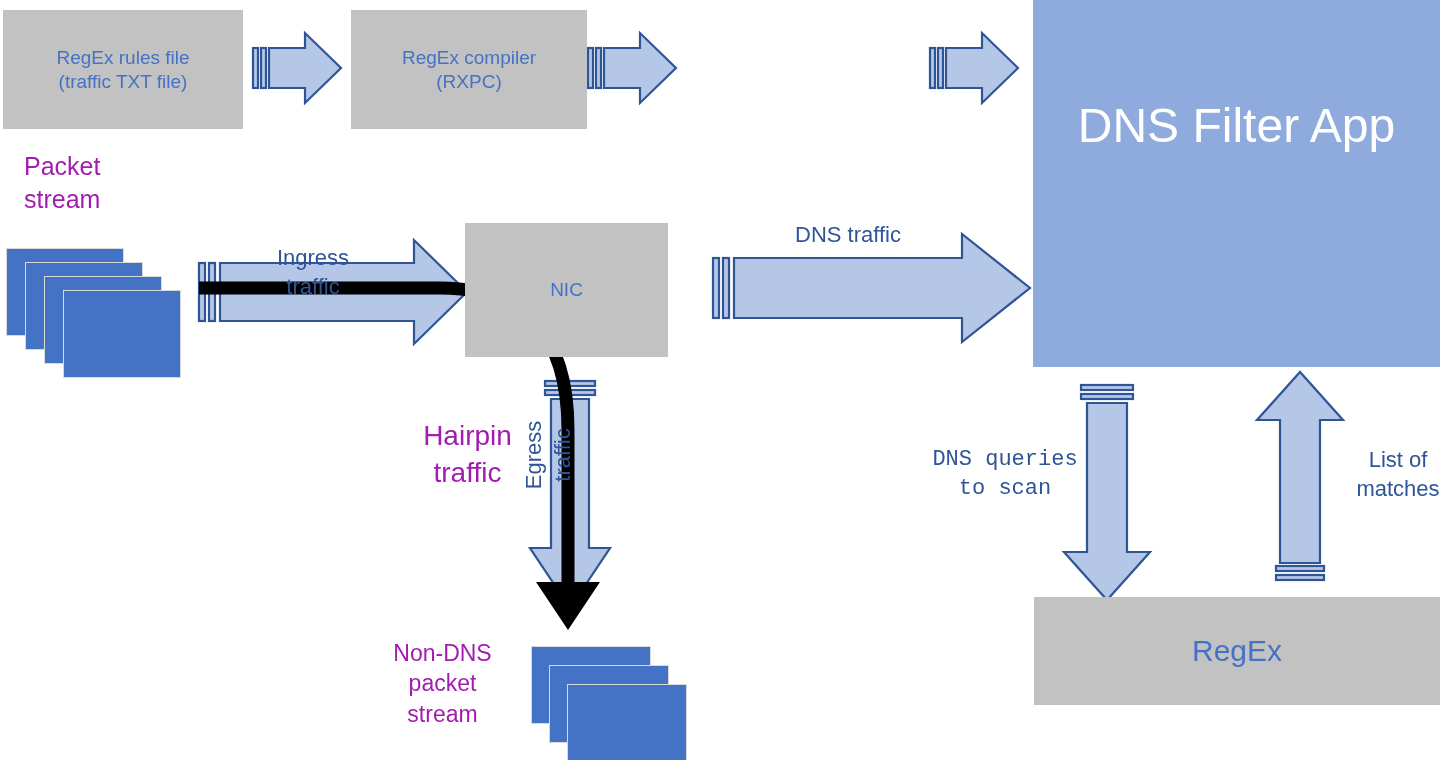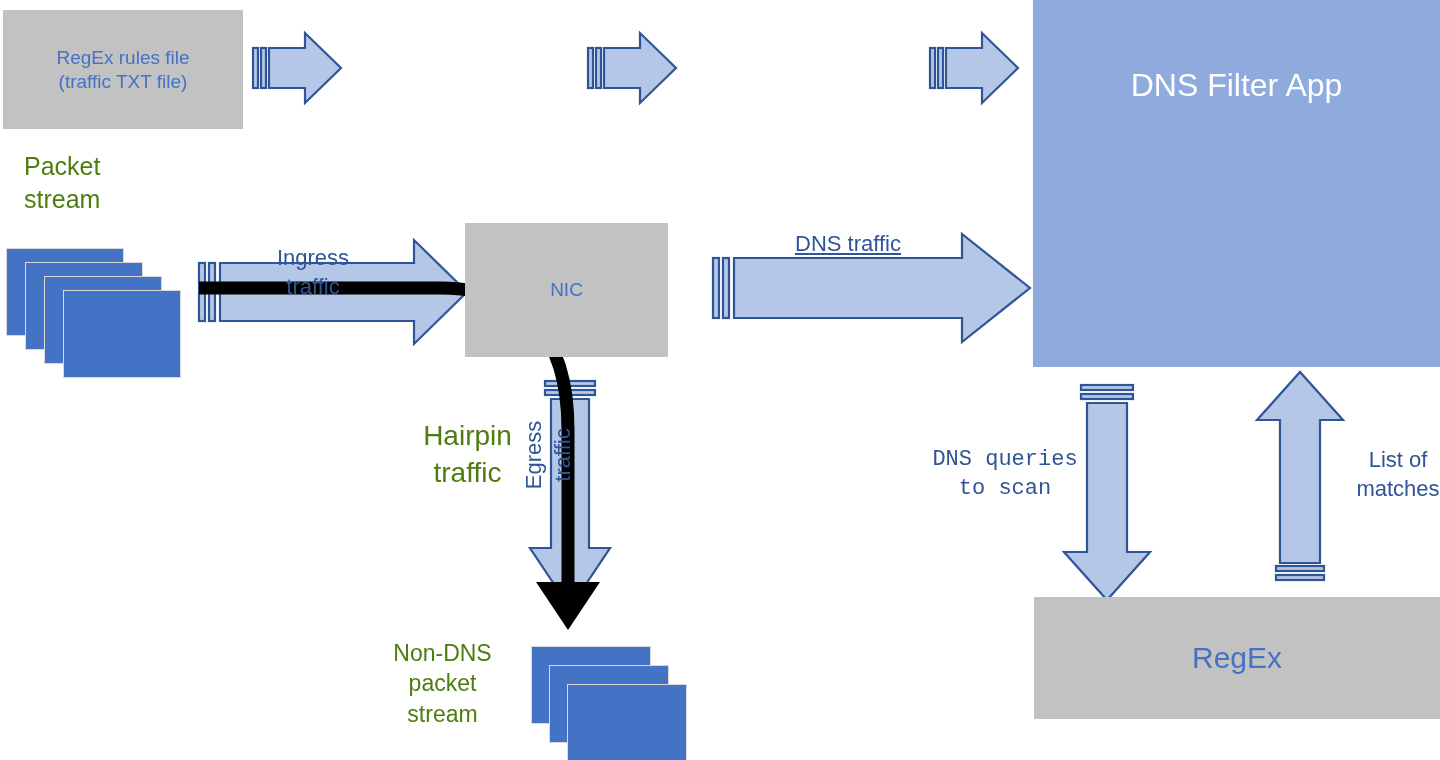--- a/index.html
+++ b/index.html
@@ -15,21 +15,21 @@
     display:flex;align-items:center;justify-content:center;
     text-align:center;line-height:1.25;
   }
   .box-gray{background:#c2c2c2;color:#4472c4;}
   .box-blue{background:#8faadc;color:#ffffff;}
 
   .lbl{display:block;}
 
   
   .text-black{
-    position:absolute;color:#4d7c0f;text-align:center;line-height:1.32;
+    position:absolute;color:#a21caf;text-align:center;line-height:1.32;
     white-space:pre-line;
   }
   .text-blue{
     position:absolute;color:#2f5597;text-align:center;line-height:1.3;
     white-space:pre-line;
   }
   .rot90{transform-origin:50% 50%;}
 
   
   .pkt{
@@ -106,50 +106,56 @@
     </g>
   </svg>
 
   <div class="box box-gray" style="left:3px;top:10px;width:240px;height:119px;font-size:19px;">
     <div>
       <span class="lbl">RegEx rules file</span>
       <span class="lbl">(traffic TXT file)</span>
     </div>
   </div>
 
+  <div class="box box-gray" style="left:351px;top:10px;width:236px;height:119px;font-size:19px;">
+    <div>
+      <span class="lbl">RegEx compiler</span>
+      <span class="lbl">(RXPC)</span>
+    </div>
+  </div>
 
 
-  <div class="box box-blue" style="left:1033px;top:0px;width:407px;height:367px;font-size:32px;align-items:flex-start;padding-top:65px;">
+  <div class="box box-blue" style="left:1033px;top:0px;width:407px;height:367px;font-size:48px;align-items:flex-start;padding-top:96px;">
     <span class="lbl">DNS Filter App</span>
   </div>
 
   <div class="box box-gray" style="left:465px;top:223px;width:203px;height:134px;font-size:19px;">
     <span class="lbl">NIC</span>
   </div>
 
-  <div class="box box-gray" style="left:1034px;top:597px;width:406px;height:122px;font-size:30px;">
+  <div class="box box-gray" style="left:1034px;top:597px;width:406px;height:108px;font-size:30px;">
     <span class="lbl">RegEx</span>
   </div>
 
   <div class="pkt" style="left:6px;top:248px;width:118px;height:88px;"></div>
   <div class="pkt" style="left:25px;top:262px;width:118px;height:88px;"></div>
   <div class="pkt" style="left:44px;top:276px;width:118px;height:88px;"></div>
   <div class="pkt" style="left:63px;top:290px;width:118px;height:88px;"></div>
 
   <div class="pkt" style="left:531px;top:646px;width:120px;height:78px;"></div>
   <div class="pkt" style="left:549px;top:665px;width:120px;height:78px;"></div>
   <div class="pkt" style="left:567px;top:684px;width:120px;height:78px;"></div>
 
   <div class="text-black" style="left:24px;top:150px;width:140px;font-size:25px;text-align:left;">Packet
 stream</div>
 
   <div class="text-blue" style="left:238px;top:200px;width:150px;font-size:22px;margin-top:44px;">Ingress
 traffic</div>
 
-  <div class="text-blue" style="left:758px;top:230px;width:180px;font-size:22px;text-decoration:underline;">DNS traffic</div>
+  <div class="text-blue" style="left:758px;top:221px;width:180px;font-size:22px;">DNS traffic</div>
 
   <div class="text-black" style="left:390px;top:418px;width:155px;font-size:28px;">Hairpin
 traffic</div>
 
   <div class="text-blue rot90" style="left:549px;top:455px;width:150px;font-size:22px;transform:translate(-50%,-50%) rotate(-90deg);">Egress
 traffic</div>
 
   <div class="text-black" style="left:370px;top:638px;width:145px;font-size:23px;">Non-DNS
 packet
 stream</div>

